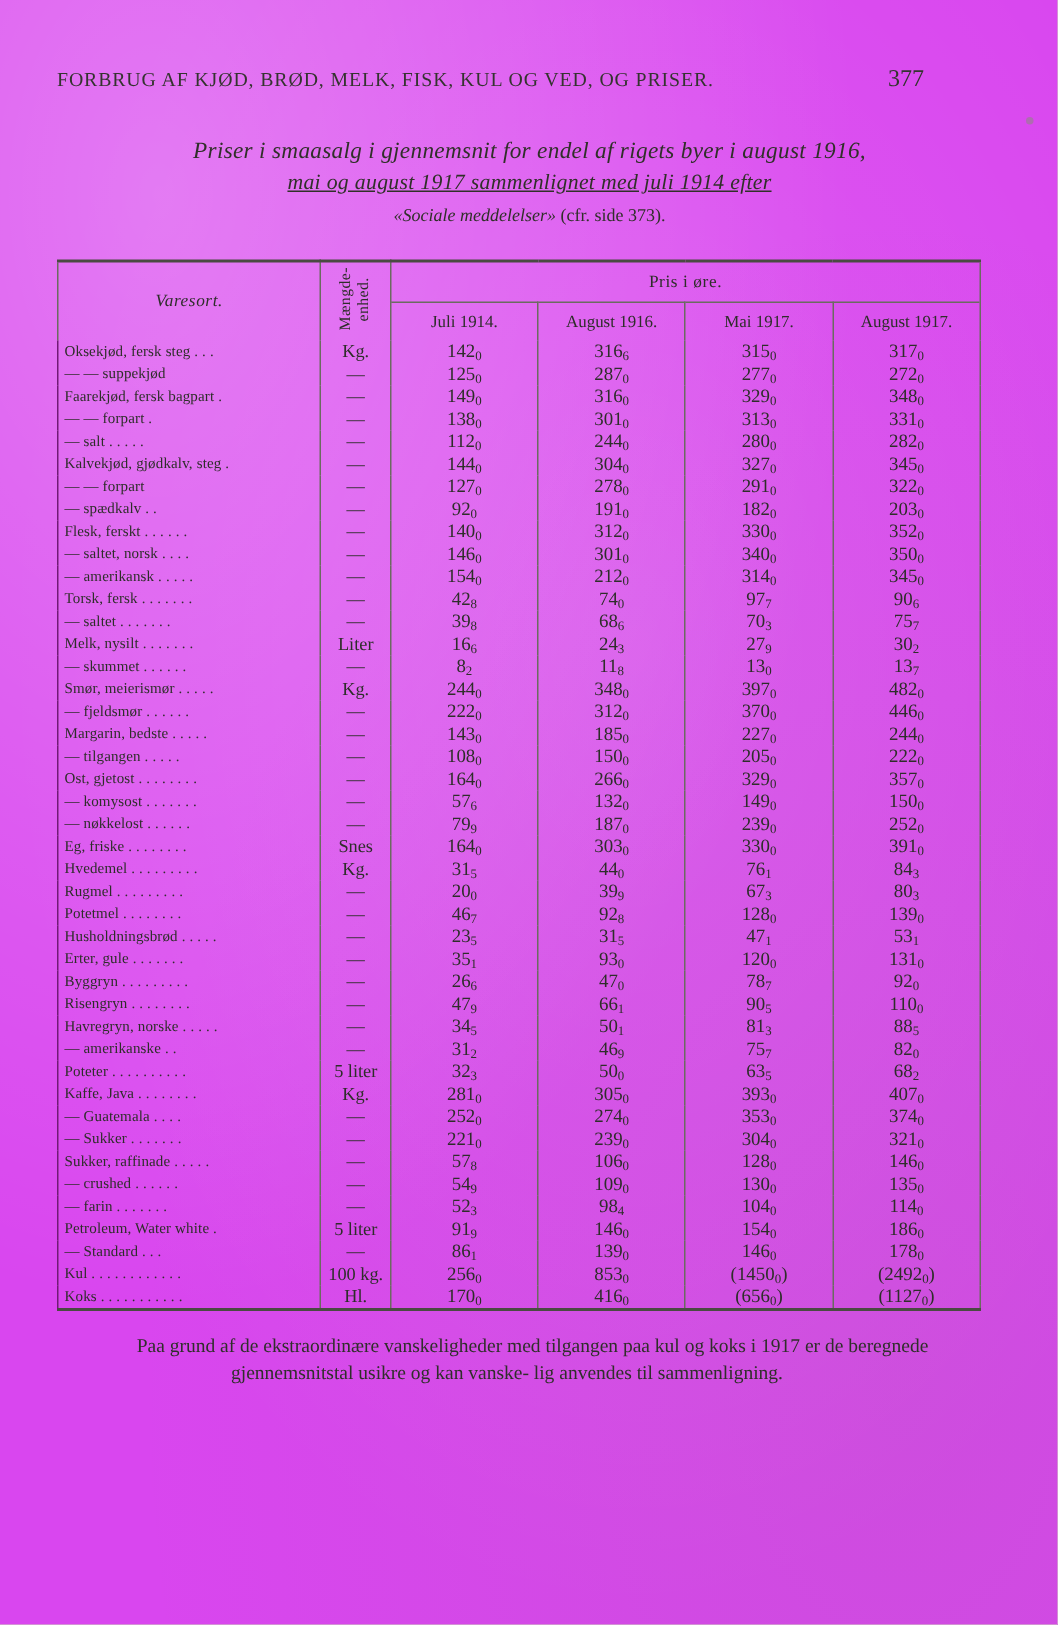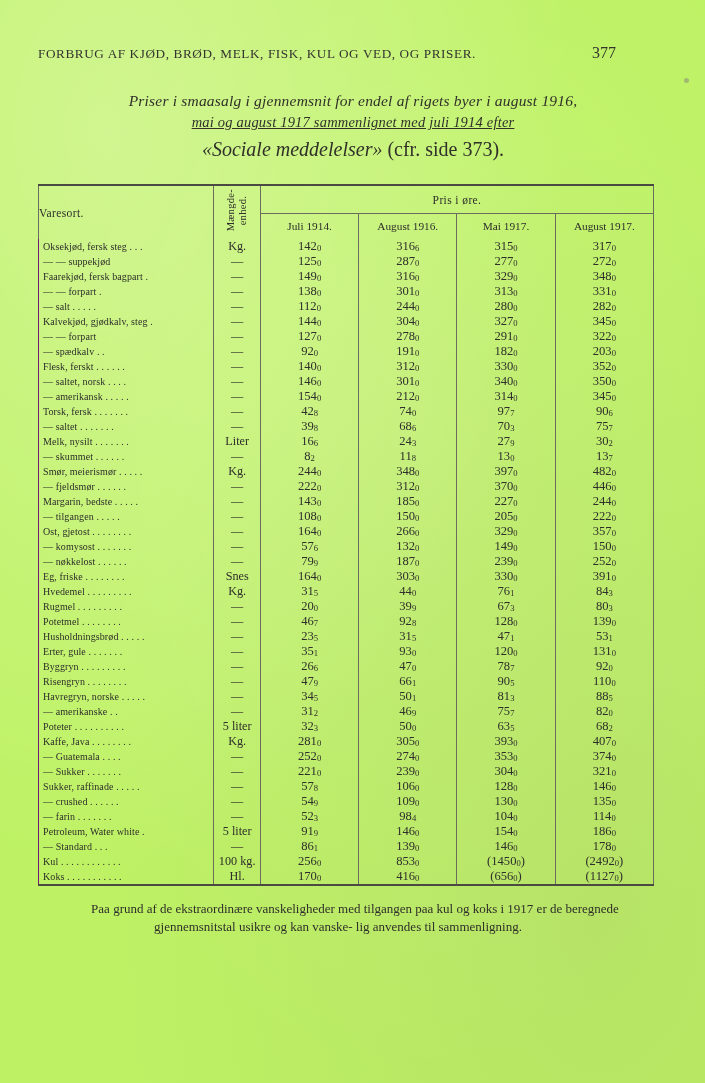--- a/index.html
+++ b/index.html
@@ -11,21 +11,21 @@
     width: 705px;
     height: 1083px;
     position: relative;
     font-family: "Liberation Serif", serif;
     color: #2b2b2b;
     overflow: hidden;
   }
   .page {
     position: absolute;
     inset: 0;
-    background: #bef264;
+    background: #d946ef;
   }
   
   .page::before {
     content: "";
     position: absolute;
     inset: 0;
     background:
       radial-gradient(ellipse at 15% 12%, rgba(255,255,255,0.28), rgba(255,255,255,0) 55%),
       radial-gradient(ellipse at 85% 85%, rgba(120,120,100,0.12), rgba(255,255,255,0) 60%),
       radial-gradient(ellipse at 60% 40%, rgba(255,255,255,0.12), rgba(255,255,255,0) 70%);
@@ -64,21 +64,21 @@
     font-size: 15.5px;
     letter-spacing: 0.2px;
   }
   .title-line-2 {
     font-style: italic;
     font-size: 14.5px;
     letter-spacing: 0.2px;
     text-decoration: underline;
   }
   .title-line-3 {
-    font-size: 20px;
+    font-size: 12px;
     margin-top: 2px;
   }
   .title-line-3 .ital {
     font-style: italic;
   }
 
   table.maintable {
     margin-top: 20px;
     width: 616px;
     border-collapse: collapse;
@@ -92,26 +92,27 @@
   .rule-thick {
     border-top: 2px solid #4a4a42;
   }
   .rule-thin {
     border-top: 1px solid #6b6b60;
   }
 
   
   thead .hdr-vare {
     width: 175px;
-    text-align: left;
+    text-align: center;
     vertical-align: middle;
     font-size: 11.5px;
     letter-spacing: 0.4px;
     border-right: 1px solid #6b6b60;
     border-left: 1px solid #6b6b60;
+    font-style: italic;
   }
   thead .hdr-maengde {
     width: 46px;
     text-align: center;
     vertical-align: middle;
     border-right: 1px solid #6b6b60;
   }
   .vertical-label {
     writing-mode: vertical-rl;
     transform: rotate(180deg);

